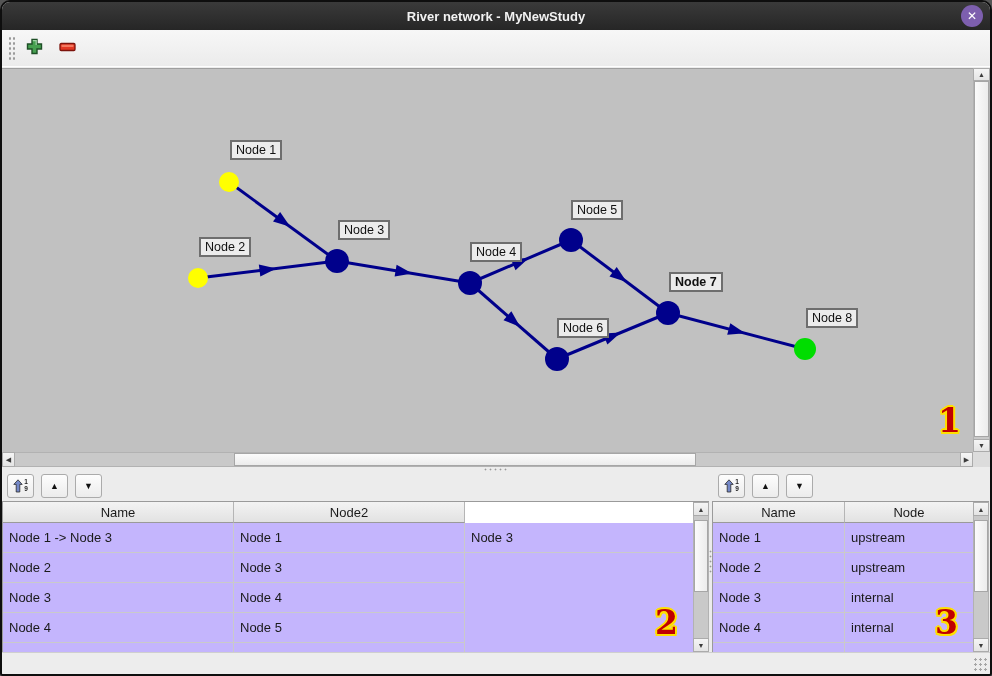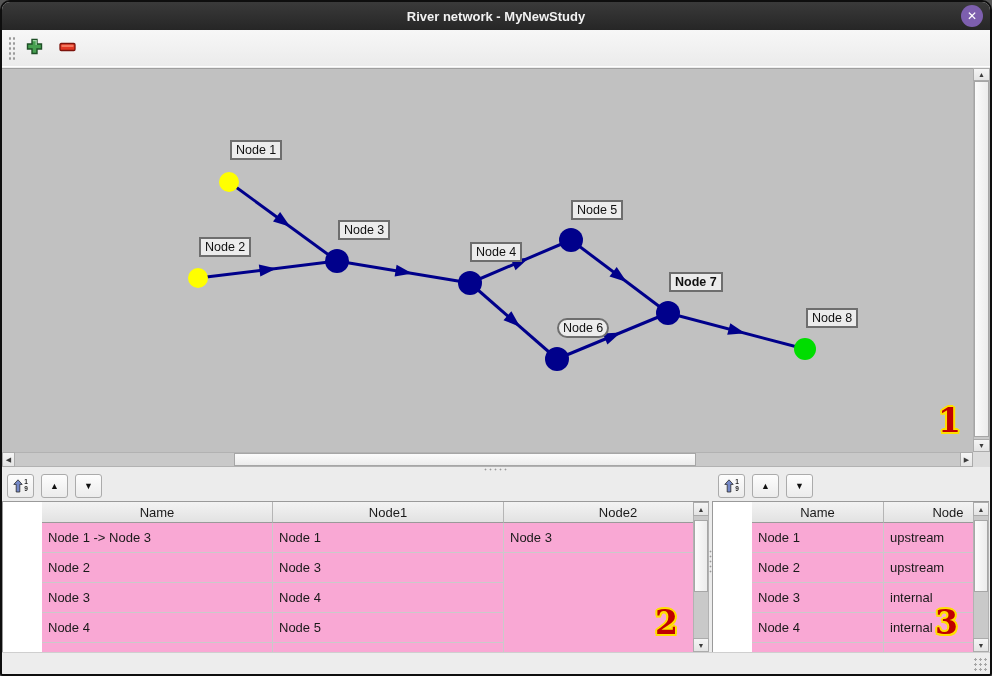--- a/index.html
+++ b/index.html
@@ -91,28 +91,28 @@
   .sort-ico{display:flex;align-items:center;gap:1px;}
   .sort-digits{display:flex;flex-direction:column;font-size:6.5px;line-height:1.05;color:#222;font-weight:bold;}
   
   .ttable{
     position:absolute;top:499px;height:151px;background:#fff;
     border-top:1px solid #9a9a9a;border-left:1px solid #9a9a9a;
     overflow:hidden;display:flex;
   }
   .lt{left:0;width:707px;--cols:231px 231px 229px;}
   .rt{left:710px;width:277px;--cols:132px 129px;}
-  .tbody-wrap{flex:1;overflow:hidden;margin-left:39px;}
+  .tbody-wrap{flex:1;overflow:hidden;}
   .thead{display:grid;grid-template-columns:var(--cols);height:21px;}
   .thcell{
     background:linear-gradient(#f3f3f3,#e2e2e2);
     border-right:1px solid #b5b5b5;border-bottom:1px solid #9a9a9a;
     font-size:13px;color:#1a1a1a;display:flex;align-items:center;justify-content:center;
   }
-  .trow{display:grid;grid-template-columns:var(--cols);height:30px;background:#f9a8d4;}
+  .trow{display:grid;grid-template-columns:var(--cols);height:30px;background:#c4b5fd;}
   .tcell{
     border-right:1px solid #cacaca;border-bottom:1px solid #cacaca;
     font-size:13px;color:#1a1a1a;display:flex;align-items:center;padding-left:6px;
     white-space:nowrap;overflow:hidden;
   }
   .table-vscroll{position:relative;flex:0 0 16px;display:flex;flex-direction:column;background:#c9c9c9;}
   .table-vscroll .sb-btn{height:14px;width:100%;}
   .table-vscroll .track{position:relative;flex:1;border-left:1px solid #b2b2b2;}
   .table-vscroll .vthumb{top:4px;height:72px;width:14px;}
   
@@ -186,21 +186,21 @@
         <circle cx="569" cy="171" r="12" fill="#00008b"></circle>
         <circle cx="555" cy="290" r="12" fill="#00008b"></circle>
         <circle cx="666" cy="244" r="12" fill="#00008b"></circle>
         <circle cx="803" cy="280" r="11" fill="#00dd00"></circle>
       </svg>
   <div class="node-label" style="left: 228px; top: 71px;">Node 1</div>
       <div class="node-label" style="left: 197px; top: 168px;">Node 2</div>
       <div class="node-label" style="left: 336px; top: 151px;">Node 3</div>
       <div class="node-label" style="left: 468px; top: 173px;">Node 4</div>
       <div class="node-label" style="left: 569px; top: 131px;">Node 5</div>
-      <div class="node-label" style="left: 555px; top: 249px; border-radius: 10px;">Node 6</div>
+      <div class="node-label" style="left: 555px; top: 249px;">Node 6</div>
       <div class="node-label" style="left: 667px; top: 203px; font-weight: bold;">Node 7</div>
       <div class="node-label" style="left: 804px; top: 239px;">Node 8</div>
     </div>
 
   <div class="vscroll canvas-vscroll">
     <button class="sb-btn">
         <span>▲</span>
       </button>
     <div class="track">
       <div class="vthumb"></div>
@@ -268,21 +268,20 @@
   </div>
 
   <div class="v-splitter">
       <div class="dots-v"></div>
     </div>
 
   <div class="ttable lt">
     <div class="tbody-wrap">
       <div class="thead">
         <div class="thcell">Name</div>
-        <div class="thcell">Node1</div>
         <div class="thcell">Node2</div>
       </div>
       <div id="left-rows">
           <div class="trow">
             <div class="tcell">Node 1 -&gt; Node 3</div>
             <div class="tcell">Node 1</div>
             <div class="tcell">Node 3</div>
           </div>
           <div class="trow">
             <div class="tcell">Node 2</div>

